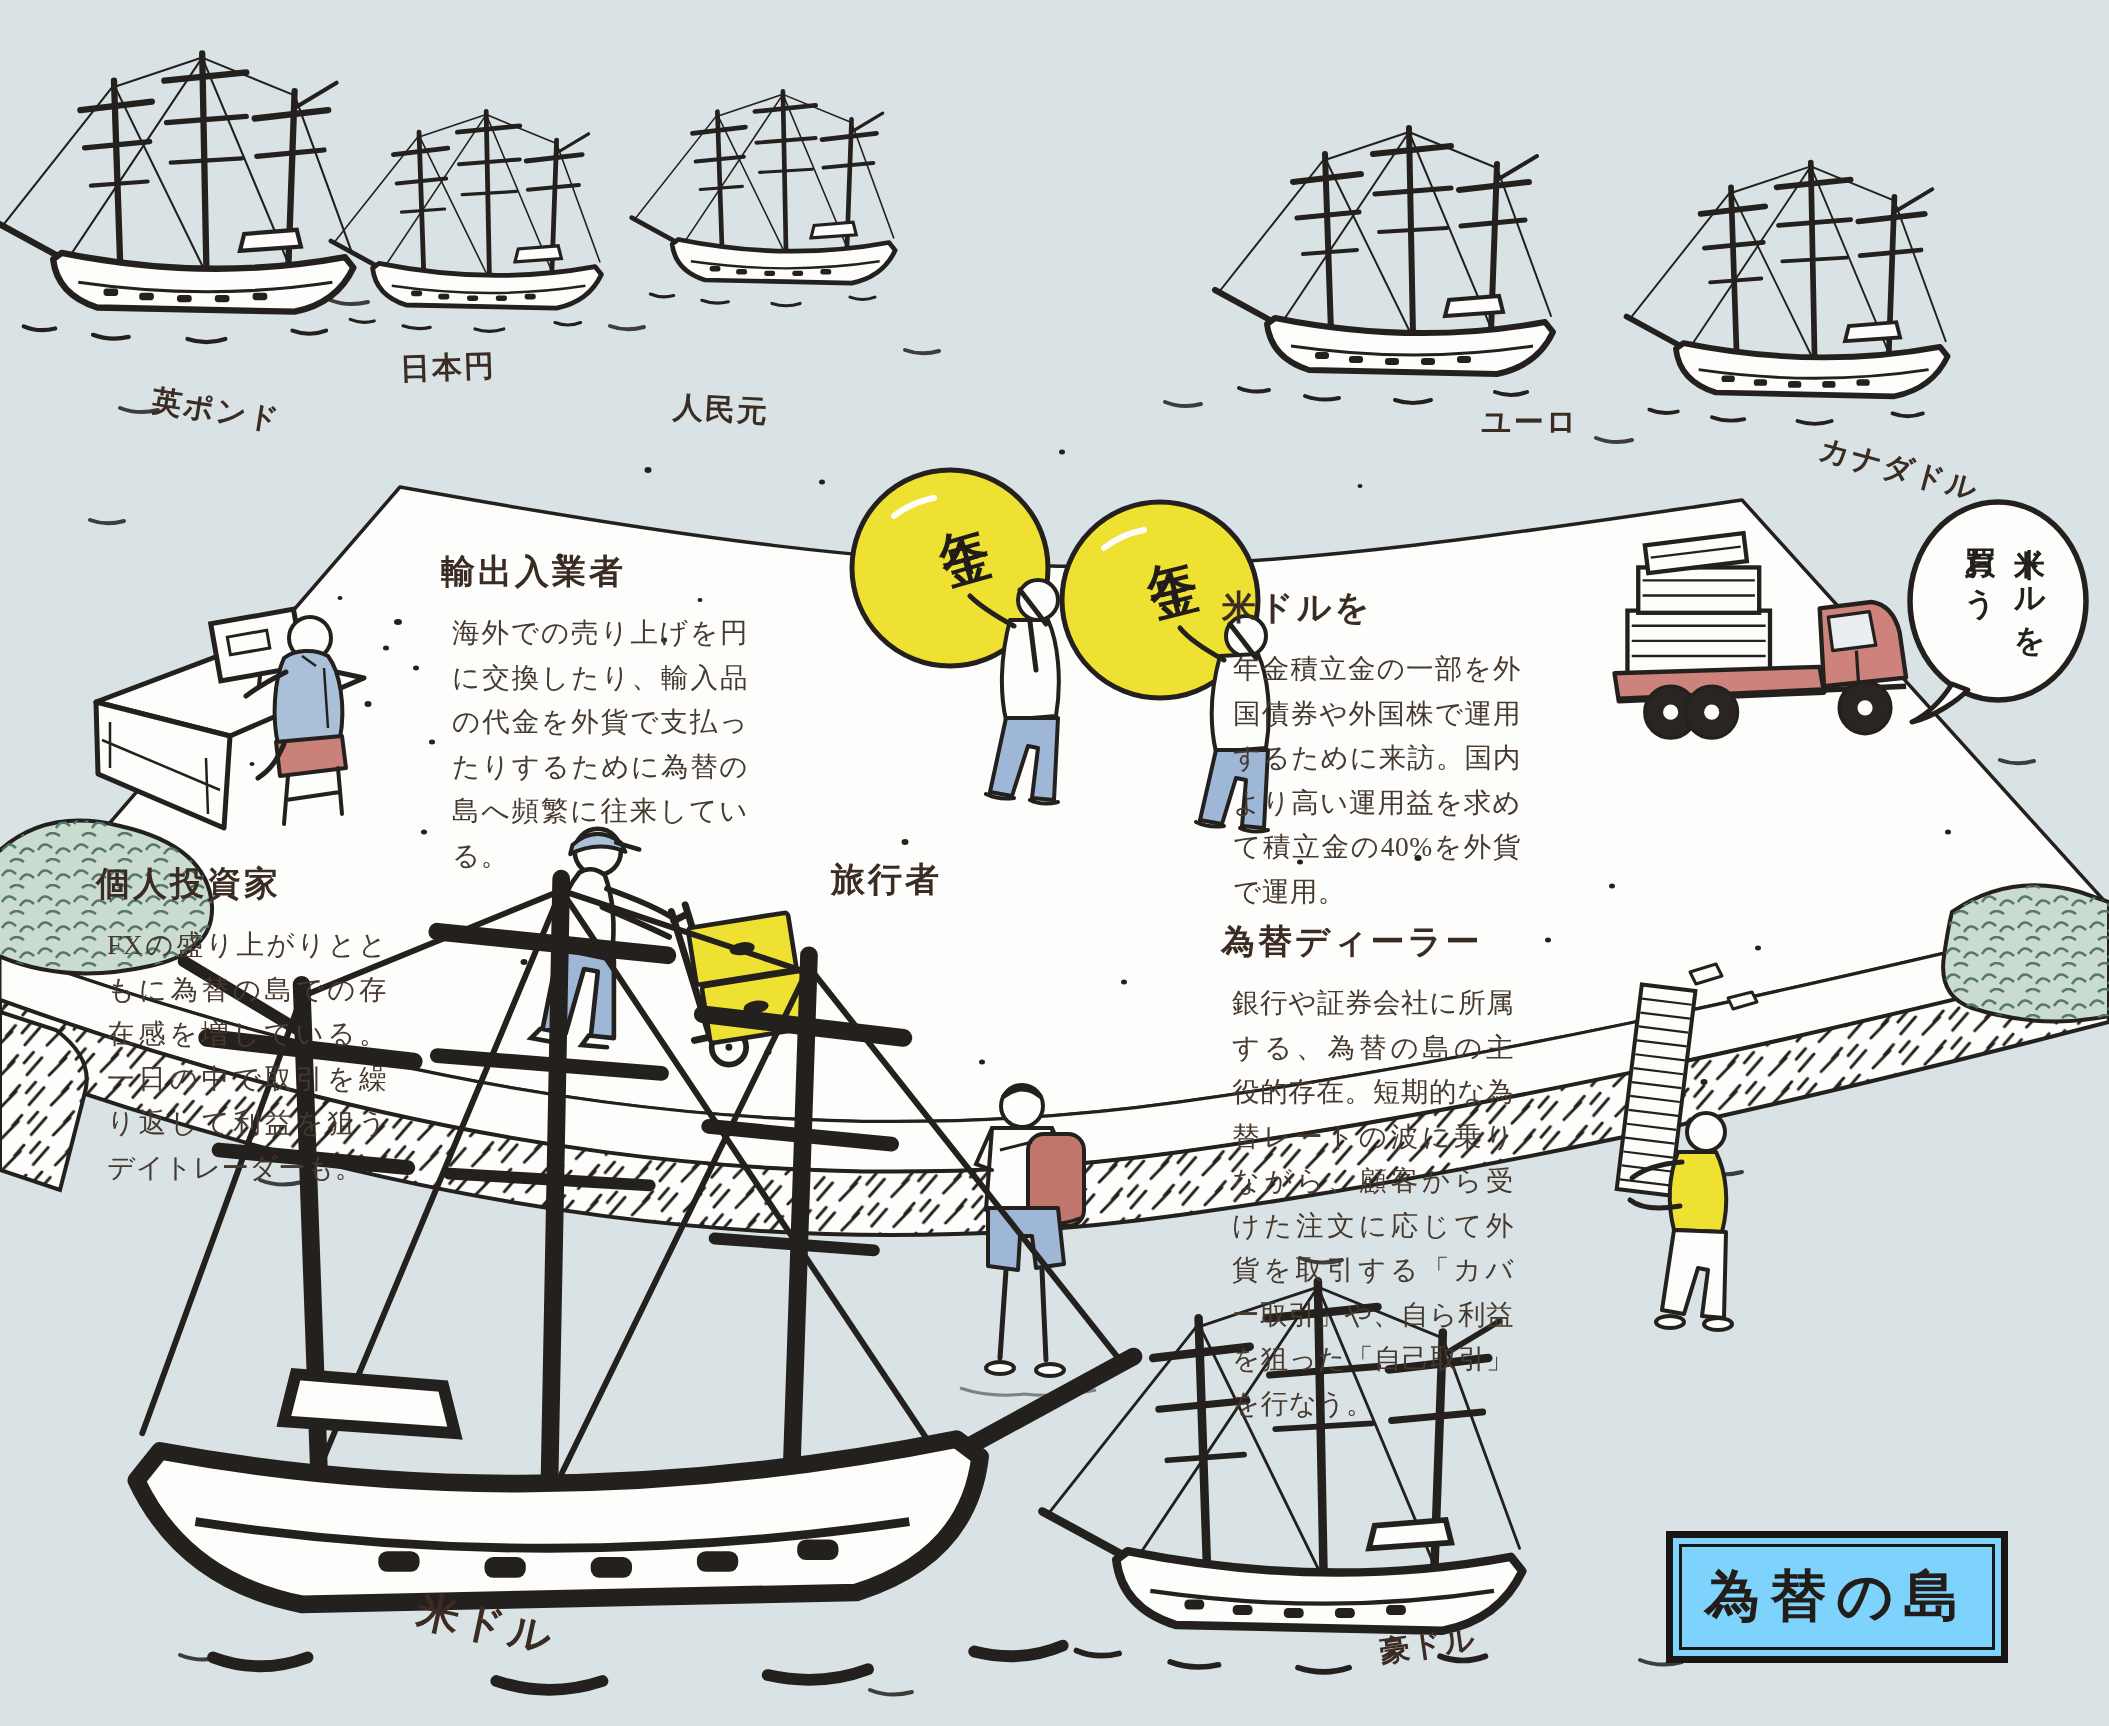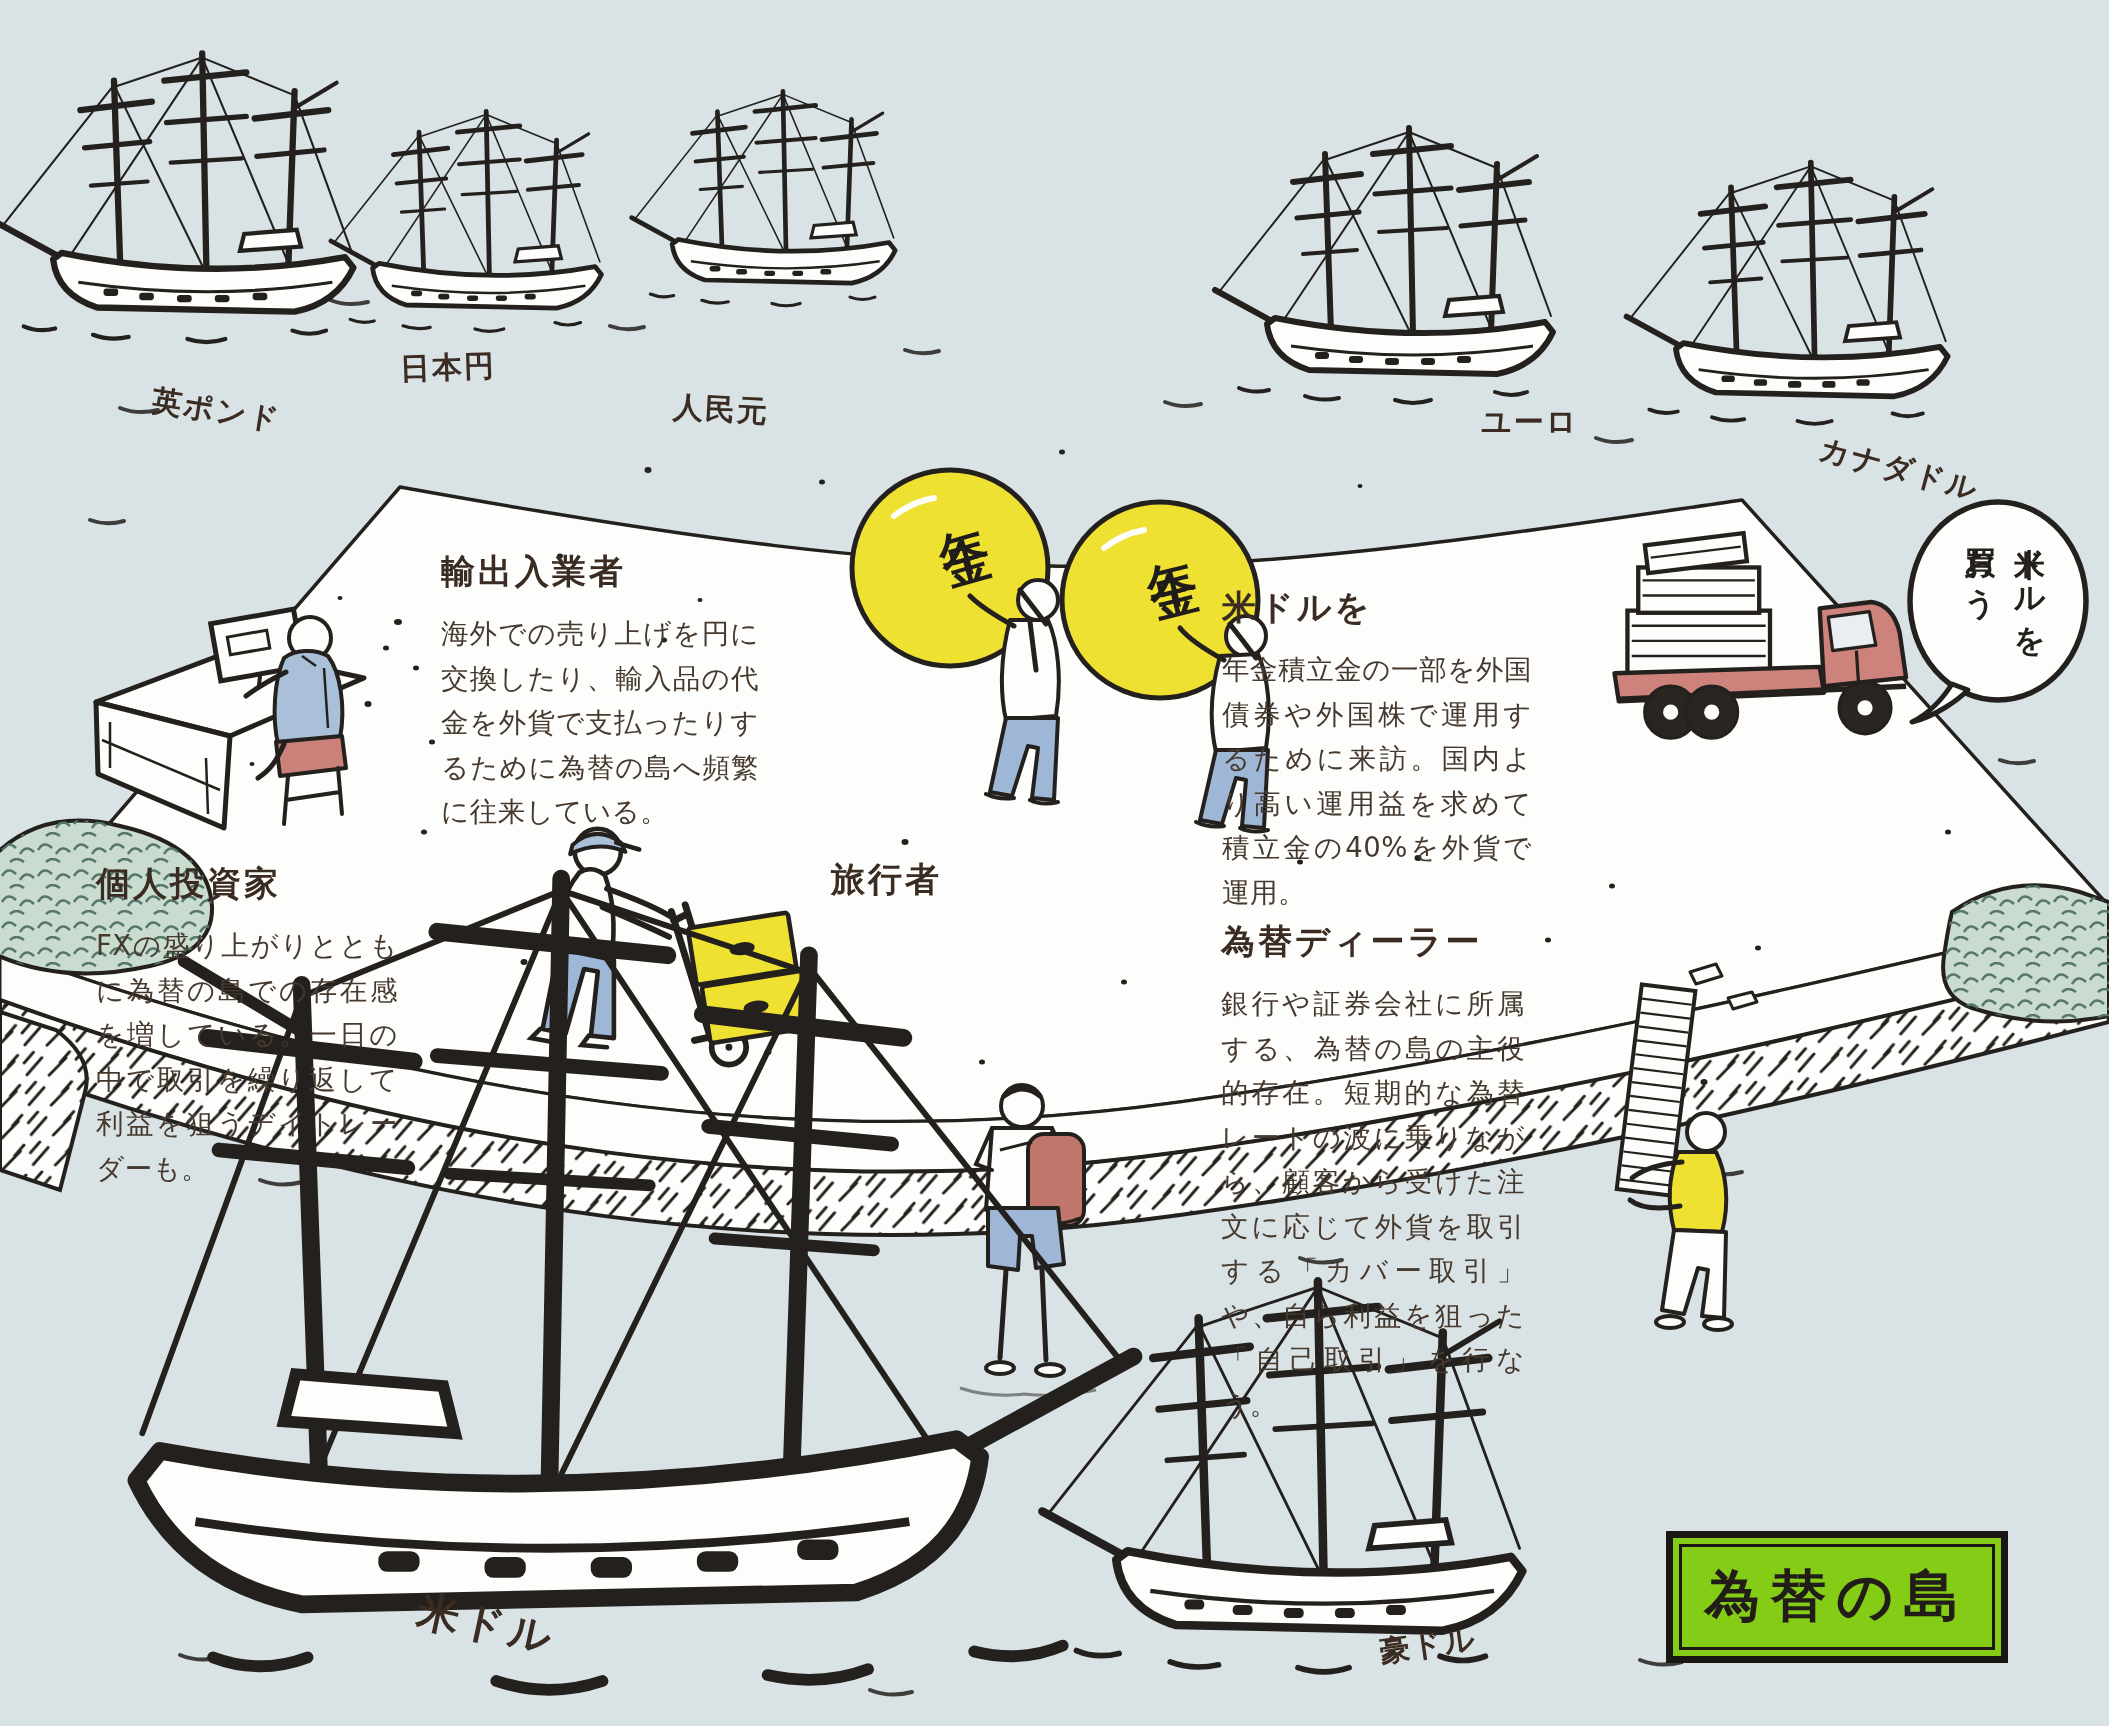--- a/index.html
+++ b/index.html
@@ -7,30 +7,30 @@
   .canvas{position:relative;width:2109px;height:1726px;background:#d9e2e5;overflow:hidden;}
   .scene{position:absolute;left:0;top:0;}
 
   
   .label{position:absolute;font-weight:bold;font-size:30px;letter-spacing:2px;color:#3a2c22;transform-origin:left center;white-space:nowrap;}
   .label.big{font-size:42px;letter-spacing:4px;}
 
   
   .sec{position:absolute;color:#46392e;}
   .sec h2{margin:0 0 16px 0;font-size:34px;letter-spacing:3px;color:#3a2c22;font-weight:bold;}
-  .sec p{margin:0;font-size:27.5px;line-height:44.5px;letter-spacing:0.5px;text-align:justify;}
+  .sec p{margin:11px;font-size:27.5px;line-height:44.5px;letter-spacing:0.5px;text-align:justify;font-family:Liberation Serif, serif;}
 
   
   .sack{position:absolute;writing-mode:vertical-rl;font-weight:bold;font-size:48px;color:#1f1c19;letter-spacing:10px;transform-origin:center;}
 
   
   .bubble-text{position:absolute;left:1946px;top:524px;width:108px;height:168px;writing-mode:vertical-rl;white-space:pre-line;font-weight:bold;font-size:31px;line-height:1.6;letter-spacing:3px;color:#23201d;}
 
   
-  .island-title{position:absolute;left:1666px;top:1531px;width:342px;height:132px;background:#84cc16;border:7px solid #191613;box-sizing:border-box;padding:6px;}
+  .island-title{position:absolute;left:1666px;top:1531px;width:342px;height:132px;background:#7dd3fc;border:7px solid #191613;box-sizing:border-box;padding:6px;}
   .island-title .inner{width:100%;height:100%;border:3.5px solid #191613;box-sizing:border-box;display:flex;align-items:center;justify-content:center;font-size:56px;font-weight:bold;letter-spacing:10px;color:#221d18;}
 </style>
 </head>
 <body>
 
 <div class="canvas">
 
 <svg class="scene" width="2109" height="1726" viewBox="0 0 2109 1726">
   <defs>
     <pattern id="stone" width="52" height="30" patternUnits="userSpaceOnUse" patternTransform="rotate(-4)">

